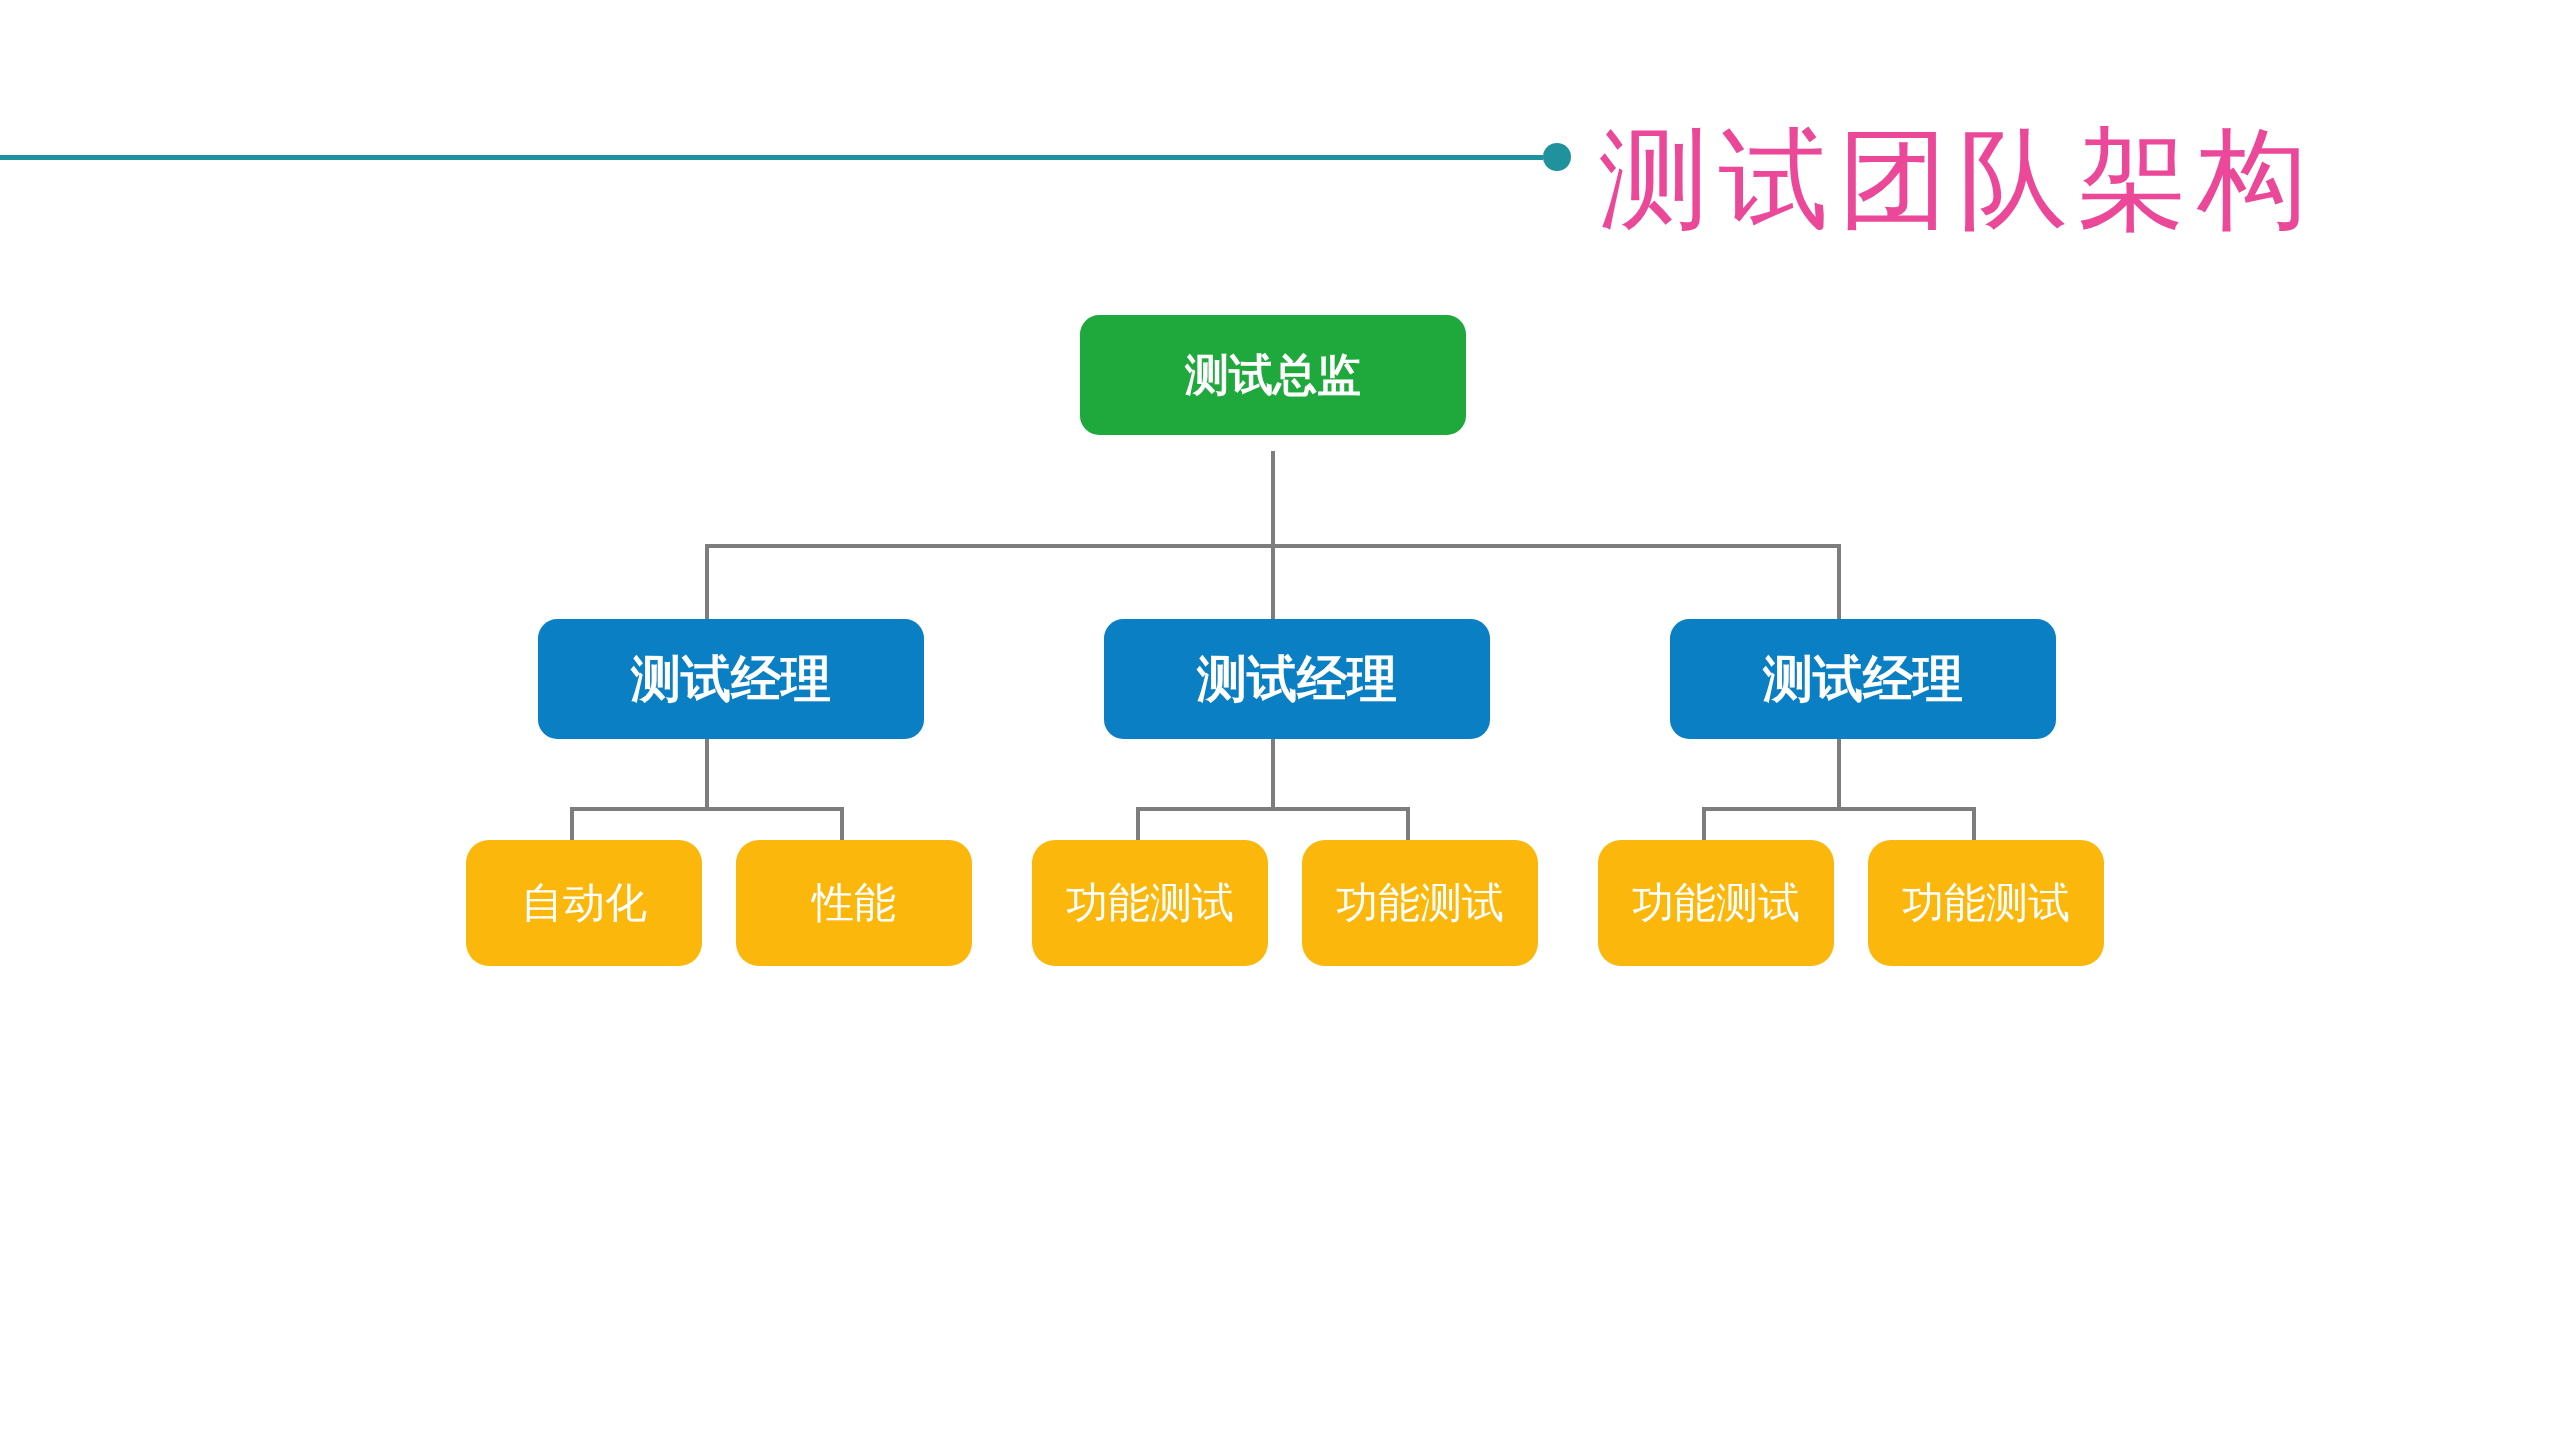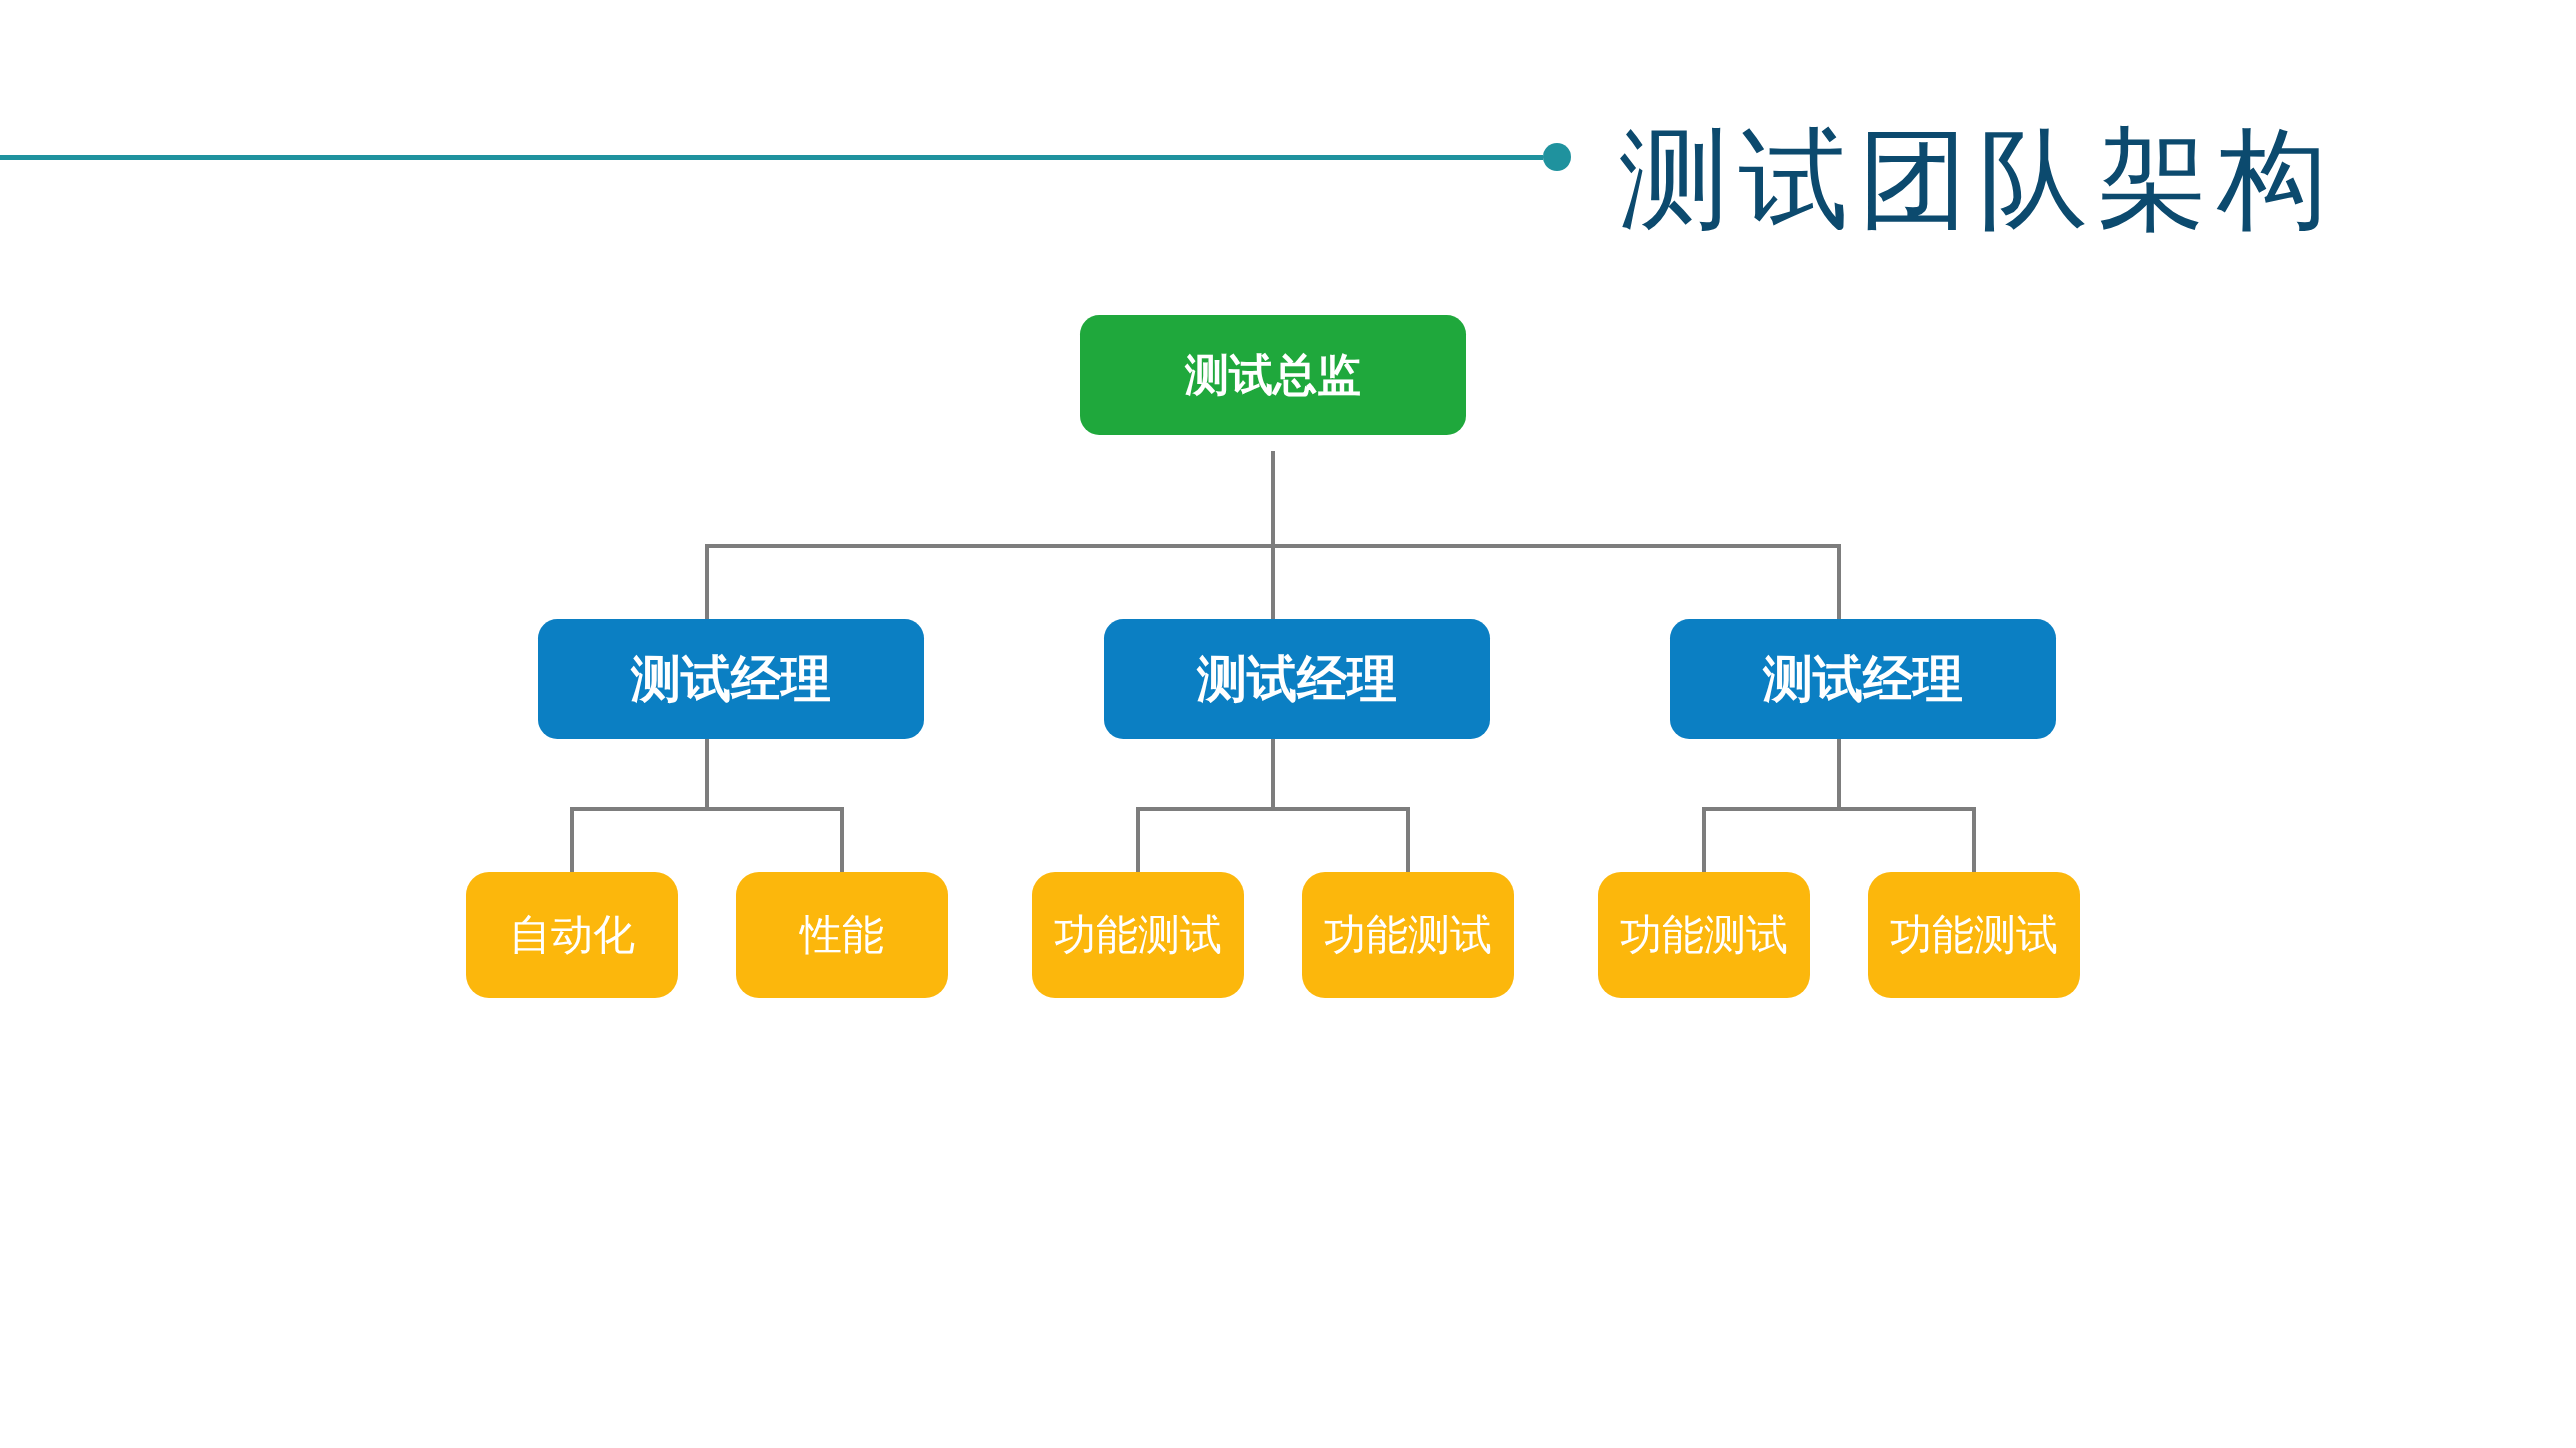--- a/index.html
+++ b/index.html
@@ -17,25 +17,25 @@
     position: absolute; left: 0; top: 155px;
     width: 1543px; height: 4.8px;
     background: #1f929e;
   }
   .title-rule-dot {
     position: absolute; left: 1543px; top: 143px;
     width: 28px; height: 28px; border-radius: 50%;
     background: #1f929e;
   }
   .slide-title {
-    position: absolute; top: 114px; right: 239px;
+    position: absolute; top: 114px; right: 259px;
     margin: 0;
     font-size: 110px; line-height: 1.18; font-weight: 400;
     letter-spacing: 9.7px;
-    color: #0c4a6e;
+    color: #ec4899;
     white-space: nowrap;
   }
 
   
   .node {
     position: absolute;
     display: flex; align-items: center; justify-content: center;
     color: #ffffff;
     box-sizing: border-box;
     text-align: center;
@@ -47,21 +47,21 @@
   }
   .node-manager {
     top: 619px; width: 386px; height: 120px;
     background: #0b7fc3; border-radius: 19.3px;
     font-size: 50px; font-weight: 700; margin-left: 24px;
   }
   .node-manager.m0 { left: 514px; }
   .node-manager.m1 { left: 1080px; }
   .node-manager.m2 { left: 1646px; }
   .node-team {
-    top: 872px; width: 212px; height: 126px;
+    top: 840px; width: 236px; height: 126px;
     background: #fcb70c; border-radius: 23px;
     font-size: 42px; font-weight: 400;
   }
   .node-team.t0 { left: 466px; }
   .node-team.t1 { left: 736px; text-align: center; }
   .node-team.t2 { left: 1032px; }
   .node-team.t3 { left: 1302px; }
   .node-team.t4 { left: 1598px; }
   .node-team.t5 { left: 1868px; }
 

